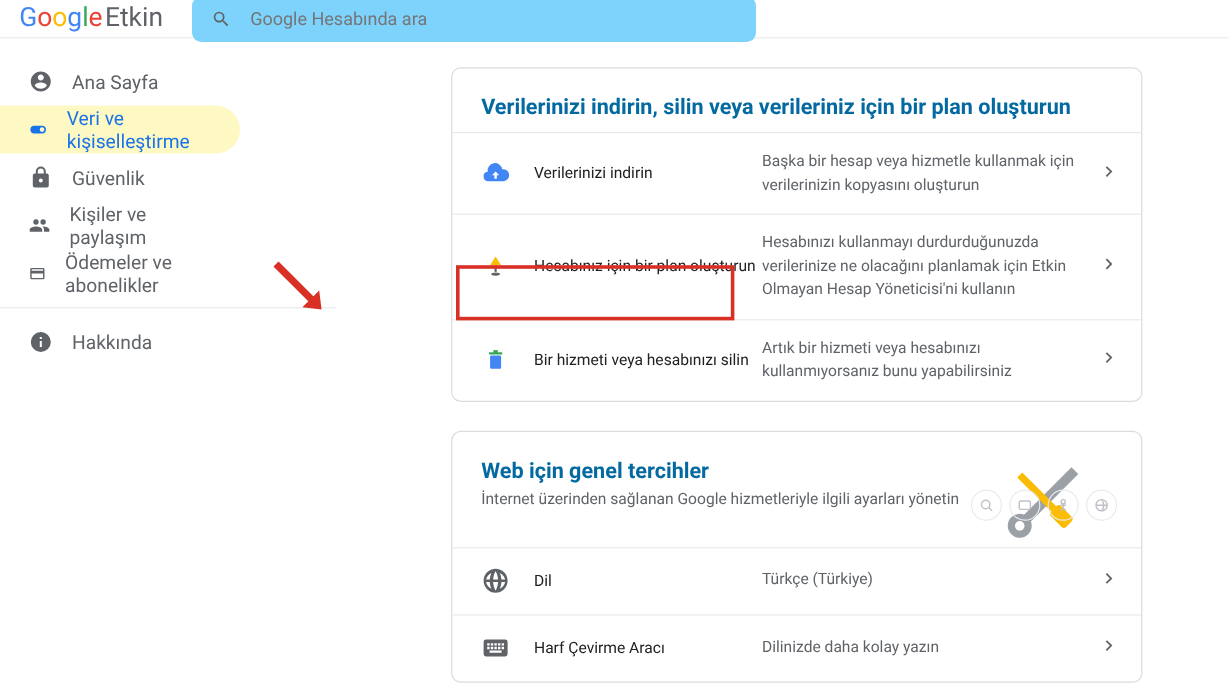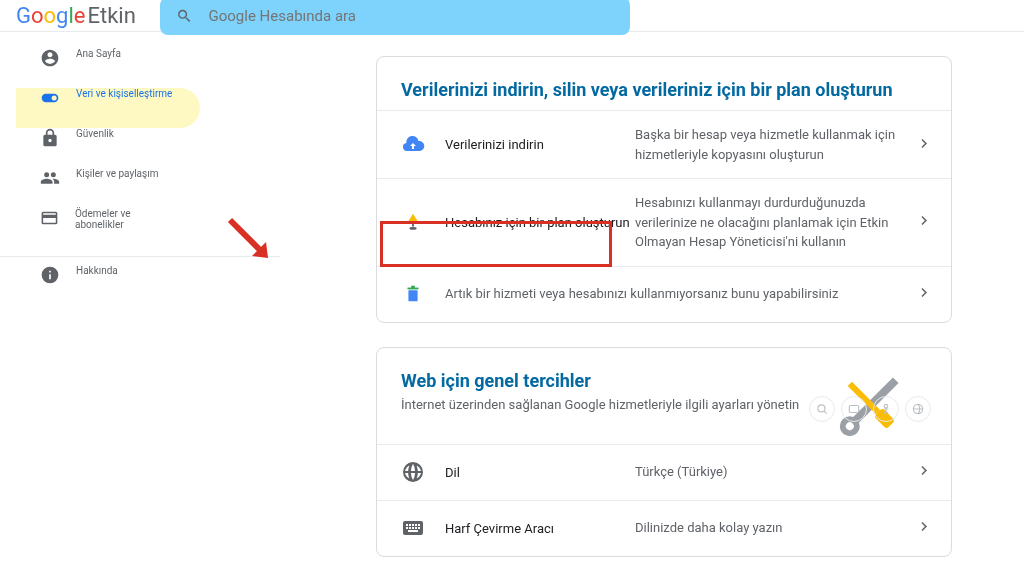--- a/index.html
+++ b/index.html
@@ -7,21 +7,21 @@
 .header { display: flex; align-items: center; padding: 8px 16px; border-bottom: 1px solid #e8eaed; height: 32px; }
 .logo { display: flex; align-items: baseline; margin-right: 24px; }
 .logo-text { font-size: 22px; font-weight: 400; }
 .g-blue{color:#4285F4}.g-red{color:#EA4335}.g-yellow{color:#FBBC05}.g-green{color:#34A853}
 .logo-suffix { font-size: 22px; color:#5f6368; margin-left:2px; }
 .search-wrap { background:#7dd3fc; border-radius:8px; display:flex; align-items:center; height:38px; width:470px; padding:0 16px; }
 .search-wrap svg { width:18px; height:18px; fill:#5f6368; }
 .search-input { border:none; background:transparent; outline:none; font-size:15px; color:#5f6368; margin-left:16px; width:100%; }
 .layout { display:flex; }
 .sidebar { width:280px; padding:16px 0; }
-.nav-item { display:flex; height:40px; padding:0 24px; border-radius:0 20px 20px 0; margin-right:80px; cursor:pointer; color:#5f6368; font-size:10px;margin-left:16px; }
+.nav-item { display:flex; align-items:center; height:40px; padding:0 24px; border-radius:0 20px 20px 0; margin-right:80px; cursor:pointer; color:#5f6368; font-size:16px; }
 .nav-item svg { width:20px; height:20px; margin-right:16px; fill:#5f6368; }
 .nav-item.active { background:#fef9c3; color:#1a73e8; }
 .nav-item.active svg { fill:#1a73e8; }
 .nav-divider { height:1px; background:#e8eaed; margin:8px 0; }
 .main { flex:1; padding:0 48px 40px 96px; max-width:720px; }
 .card { border:1px solid #dadce0; border-radius:8px; margin-top:24px; padding-bottom:0; overflow:hidden; position:relative; }
 .card-header { padding:22px 24px 10px; }
 .card-title { font-size:18px; color:#0369a1; font-weight:700; }
 .card-sub { font-size:13px; color:#5f6368; margin-top:6px; }
 .row { display:flex; align-items:center; padding:14px 48px 14px 24px; border-top:1px solid #e8eaed; position:relative; cursor:pointer; min-height:56px; }
@@ -109,21 +109,21 @@
       </div>
 
       <div class="row">
         <div class="row-icon">
           <svg viewBox="0 0 24 24" width="24" height="24">
               <path fill="#4285F4" d="M19 18H6a4 4 0 01-.6-7.96A6 6 0 0117.5 8 3.5 3.5 0 0119 18z"></path>
               <path fill="#fff" d="M12 10l-3 3h2v3h2v-3h2z"></path>
             </svg>
         </div>
         <div class="row-label">Verilerinizi indirin</div>
-        <div class="row-value">Başka bir hesap veya hizmetle kullanmak için hizmetleriyle kopyasını oluşturun</div>
+        <div class="row-value">Başka bir hesap veya hizmetle kullanmak için verilerinizin kopyasını oluşturun</div>
         <div class="row-chevron"><svg viewBox="0 0 24 24">
               <path d="M8.59 16.59L13.17 12 8.59 7.41 10 6l6 6-6 6z"></path>
             </svg></div>
       </div>
 
       <div class="row">
         <div class="row-icon">
           <svg viewBox="0 0 24 24" width="22" height="22">
               <path fill="#fbbc05" d="M12 3l5 8H7z"></path>
               <rect x="11" y="11" width="2" height="6" fill="#5f6368"></rect>
@@ -138,20 +138,21 @@
       </div>
 
       <div class="row">
         <div class="row-icon">
           <svg viewBox="0 0 24 24" width="22" height="22">
               <rect x="7" y="8" width="10" height="12" rx="1" fill="#4285F4"></rect>
               <rect x="6" y="5" width="12" height="2" fill="#34A853"></rect>
               <rect x="10" y="3" width="4" height="3" fill="#34A853"></rect>
             </svg>
         </div>
+        <div class="row-label">Bir hizmeti veya hesabınızı silin</div>
         <div class="row-value">Artık bir hizmeti veya hesabınızı kullanmıyorsanız bunu yapabilirsiniz</div>
         <div class="row-chevron"><svg viewBox="0 0 24 24">
               <path d="M8.59 16.59L13.17 12 8.59 7.41 10 6l6 6-6 6z"></path>
             </svg></div>
       </div>
 
       <div class="highlight-box" style="left:3px; top:164px; width:232px; height:46px;"></div>
     </div>
 
     <div class="card">

